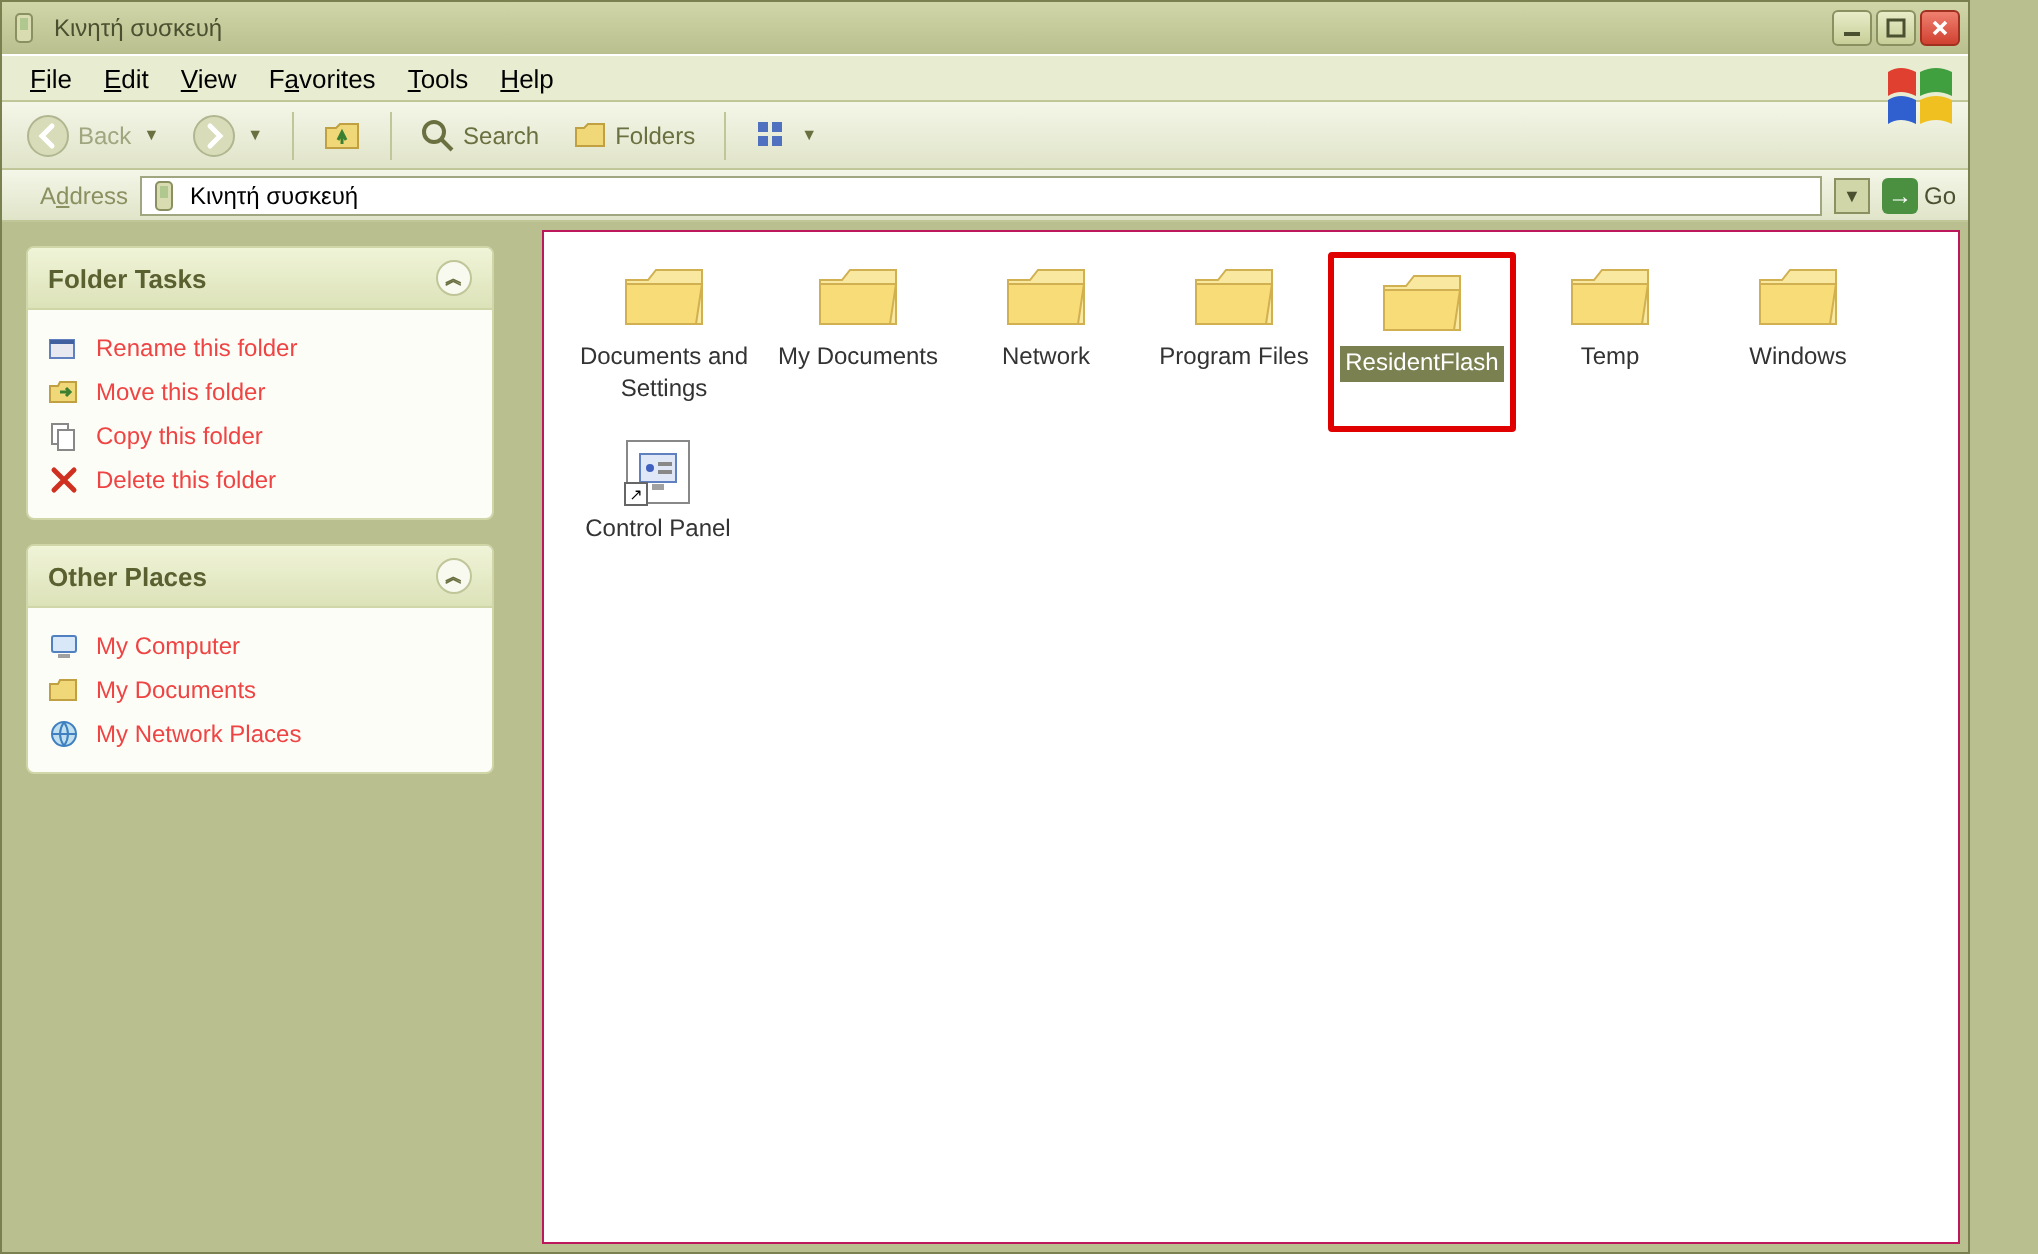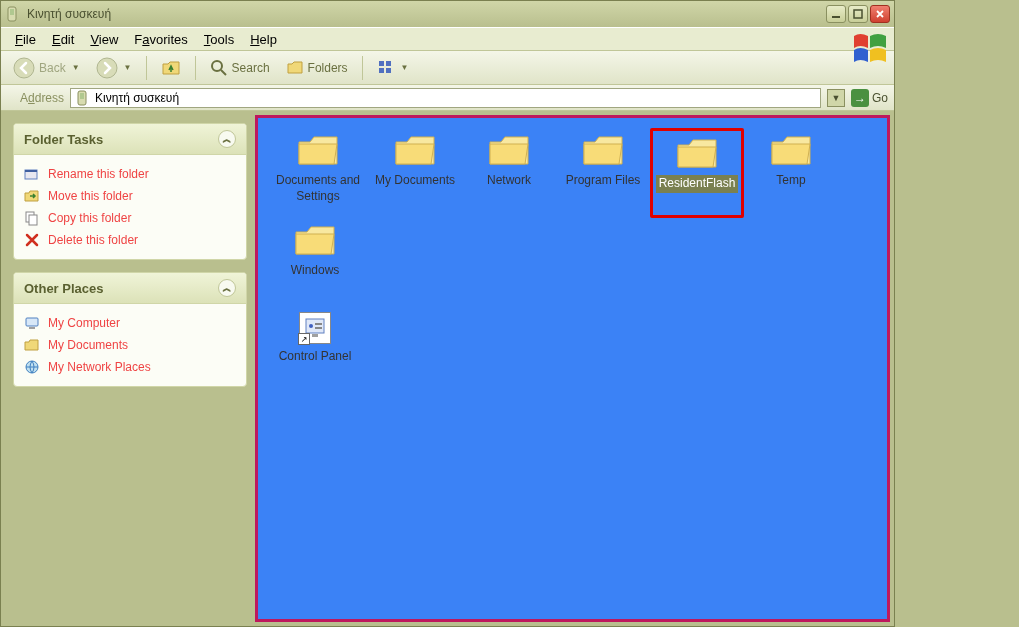--- a/index.html
+++ b/index.html
@@ -1,18 +1,18 @@
 <!DOCTYPE html>
 <html><head>
 <meta charset="utf-8">
 <style>
 * { box-sizing: border-box; margin: 0; padding: 0; }
 body { font-family: "Comic Sans MS", cursive, sans-serif; font-size: 12px; background: #b9bf8e; width: 1019px; height: 627px; overflow: hidden; }
 
-.window { width: 895px; height: 627px; background: #b9bf8e; border: 1px solid #7a8050; display: flex; flex-direction: column; }
+.window { width: 985px; height: 627px; background: #b9bf8e; border: 1px solid #7a8050; display: flex; flex-direction: column; }
 
 
 .titlebar { height: 26px; background: linear-gradient(to bottom, #d0d6a8, #b9bf8e); display: flex; align-items: center; padding: 0 4px; }
 .titlebar .ticon { width: 16px; height: 16px; margin-right: 6px; }
 .titlebar .title { flex: 1; color: #4a5030; font-size: 12px; }
 .winbtns { display: flex; gap: 2px; }
 .winbtn { width: 20px; height: 18px; border: 1px solid #8a9060; background: linear-gradient(to bottom, #e8ecc8, #c8ce98); border-radius: 3px; display: flex; align-items: center; justify-content: center; cursor: pointer; }
 .winbtn.close { background: linear-gradient(to bottom, #f08070, #d04030); border-color: #a03020; color: #fff; }
 
 
@@ -32,34 +32,34 @@
 .addressbar { height: 26px; background: linear-gradient(to bottom, #f4f6e8, #e0e4c8); border-bottom: 1px solid #c0c698; display: flex; align-items: center; padding: 0 6px; gap: 6px; }
 .addrlabel { color: #8a9060; font-size: 12px; margin-left: 13px; }
 .addrlabel .u { text-decoration: underline; }
 .addrinput { flex: 1; height: 20px; background: #fff; border: 1px solid #a0a680; display: flex; align-items: center; padding: 0 4px; gap: 4px; }
 .addrinput input { border: none; outline: none; flex: 1; font-family: inherit; font-size: 12px; }
 .addrdrop { width: 18px; height: 18px; background: #d0d6a8; border: 1px solid #8a9060; display: flex; align-items: center; justify-content: center; cursor: pointer; }
 .gobtn { display: flex; align-items: center; gap: 3px; cursor: pointer; color: #4a5030; }
 .goicon { width: 18px; height: 18px; background: #4a9040; border-radius: 3px; display: flex; align-items: center; justify-content: center; color: #fff; font-weight: bold; }
 
 
-.content { flex: 1; display: flex; background: #b9bf8e; padding: 4px; gap: 0; overflow: hidden; }
+.content { flex: 1; display: flex; background: #b9bf8e; padding: 4px; gap: 16px; overflow: hidden; }
 
 
 .sidebar { width: 250px; padding: 8px; display: flex; flex-direction: column; gap: 12px; }
 .panel { background: #fcfdf6; border: 1px solid #d0d6a8; border-radius: 4px; overflow: hidden; }
 .panelhdr { background: linear-gradient(to bottom, #f0f4d8, #dce2b8); padding: 6px 10px; display: flex; align-items: center; justify-content: space-between; color: #5a6030; font-weight: bold; font-size: 13px; border-bottom: 1px solid #d0d6a8; }
 .collapsebtn { width: 18px; height: 18px; border-radius: 50%; background: #f8faf0; border: 1px solid #c0c698; display: flex; align-items: center; justify-content: center; cursor: pointer; font-size: 9px; color: #6a7040; }
 .panelbody { padding: 8px 6px; }
 .taskitem { display: flex; align-items: center; gap: 8px; padding: 3px 4px; cursor: pointer; color: #4060c0; font-size: 12px; }
 .tasklabel { color: #ef4444; }
 .taskicon { width: 16px; height: 16px; flex-shrink: 0; display: flex; align-items: center; justify-content: center; }
 
 
-.filearea { flex: 1; background: #3b82f6; border: 3px solid #be185d; padding: 10px; display: flex; flex-wrap: wrap; align-content: flex-start; gap: 0; }
+.filearea { flex: 1; background: #ffffff; border: 1px solid #be185d; padding: 10px; display: flex; flex-wrap: wrap; align-content: flex-start; gap: 0; }
 .fileitem { width: 94px; height: 90px; display: flex; flex-direction: column; align-items: center; text-align: center; cursor: pointer; padding: 4px 2px; position: relative; }
 .fileitem.wide { width: 100px; }
 .foldericon { width: 44px; height: 36px; margin-bottom: 4px; position: relative; }
 .foldericon svg { width: 100%; height: 100%; }
 .filelabel { font-size: 12px; color: #333; padding: 1px 3px; line-height: 1.3; }
 .fileitem.selected { border: 3px solid #e00000; border-radius: 2px; }
 .fileitem.selected .filelabel { background: #7a8050; color: #fff; }
 .cpanelicon { width: 32px; height: 32px; margin-bottom: 4px; display:flex; align-items:center; justify-content:center; background:#fff; border:1px solid #888; position:relative; }
 .shortcut-arrow { position:absolute; bottom:-2px; left:-2px; width:12px; height:12px; background:#fff; border:1px solid #666; display:flex; align-items:center; justify-content:center; font-size:8px; }
 

